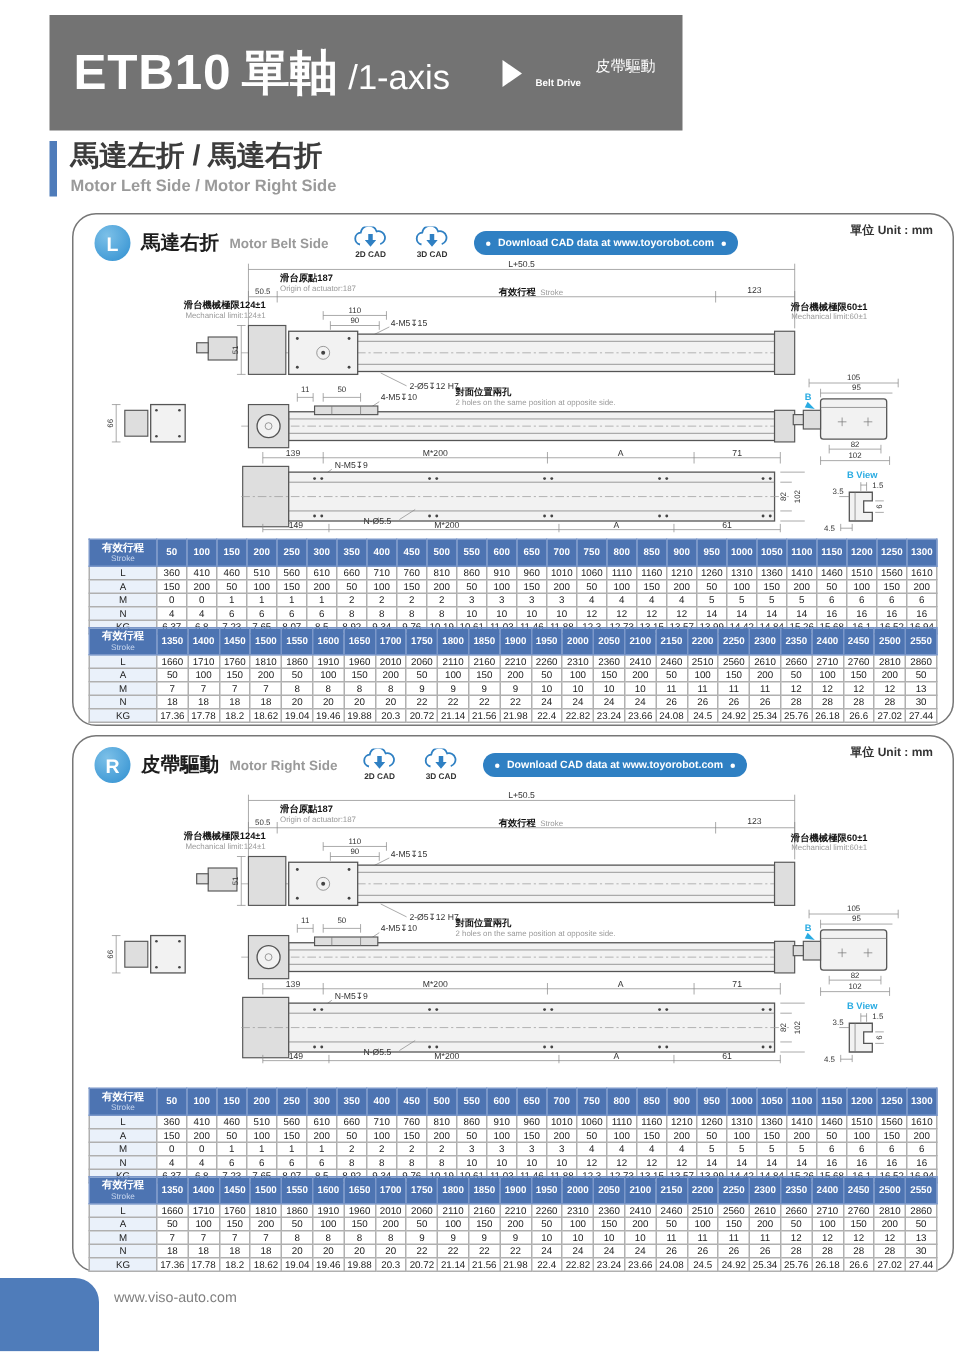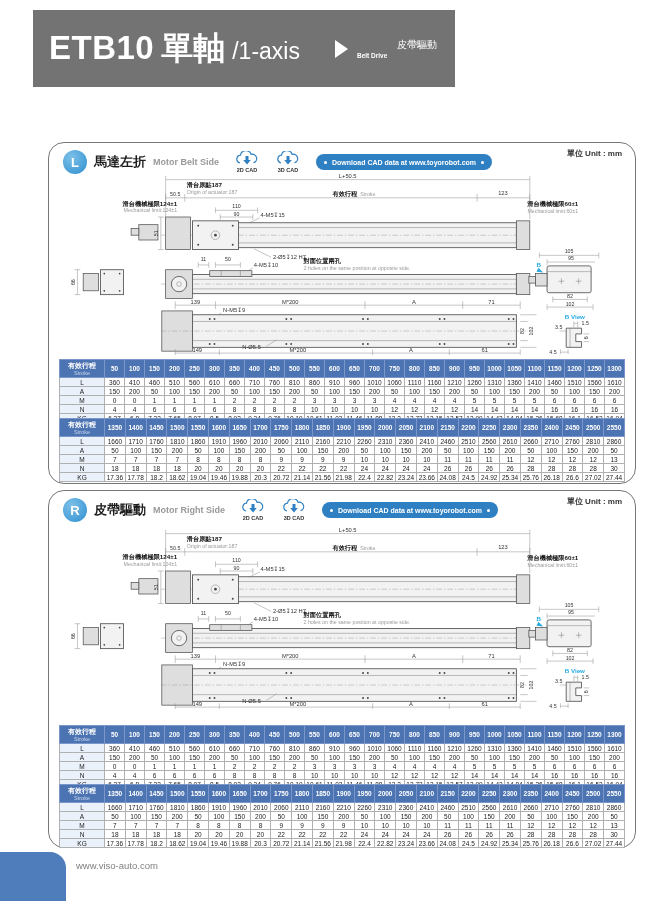--- a/index.html
+++ b/index.html
@@ -91,26 +91,33 @@
     </div>
     <div class="banner-drive">
       <span class="tri"></span>
       <span>
         <div class="drive-zh">皮帶驅動</div>
         <div class="drive-en">Belt Drive</div>
       </span>
     </div>
   </header>
 
+  <div class="section-head">
+    <div class="section-bar"></div>
+    <div>
+      <h2 class="section-zh">馬達左折 / 馬達右折</h2>
+      <div class="section-en">Motor Left Side / Motor Right Side</div>
+    </div>
+  </div>
 
   <section class="panel panel-l">
     <div class="unit">單位 Unit : mm</div>
     <div class="panel-head">
       <span class="badge">L</span>
-      <span class="ptitle">馬達左折</span>
+      <span class="ptitle">馬達右折</span>
       <span class="psub">Motor Belt Side</span>
       <span class="cad">
         <svg width="26" height="15" viewBox="0 0 26 15">
           <path d="M6 12 a4 4 0 0 1 .5-7.9 a5.5 5.5 0 0 1 10.6-.8 a4.2 4.2 0 0 1 2.4 8.4" fill="#fff" stroke="#2f80c3" stroke-width="1.2"></path>
           <path d="M11.5 5 h3 v4 h2.3 L13 13.5 L9.2 9 h2.3 z" fill="#2f80c3"></path>
         </svg>
         <span class="cad-label">2D CAD</span>
       </span>
       <span class="cad">
         <svg width="26" height="15" viewBox="0 0 26 15">

